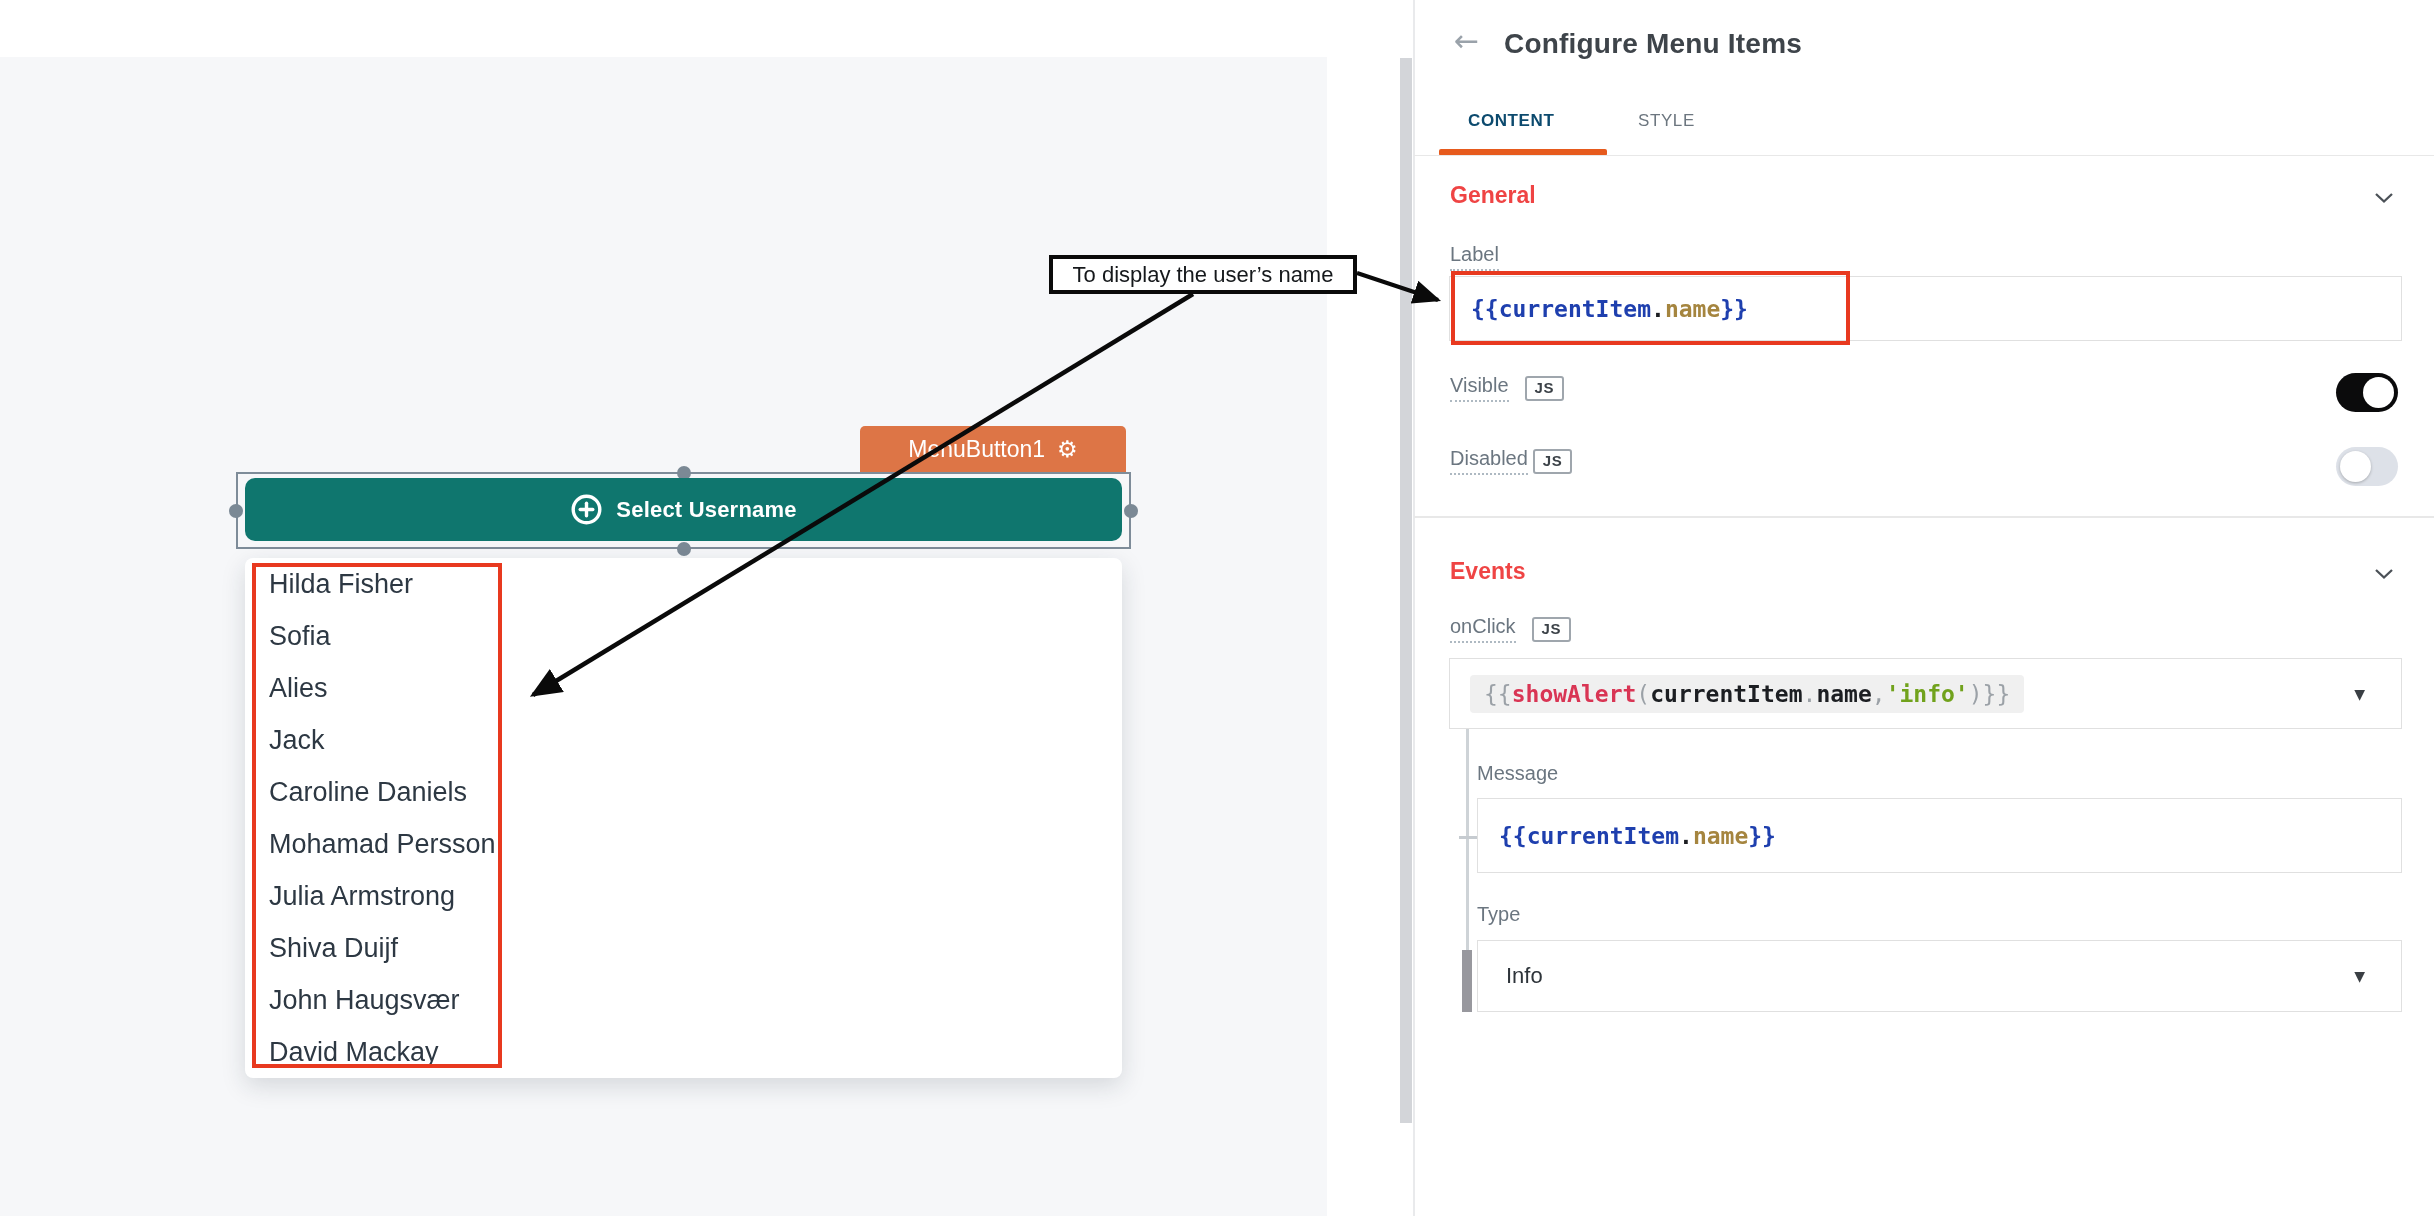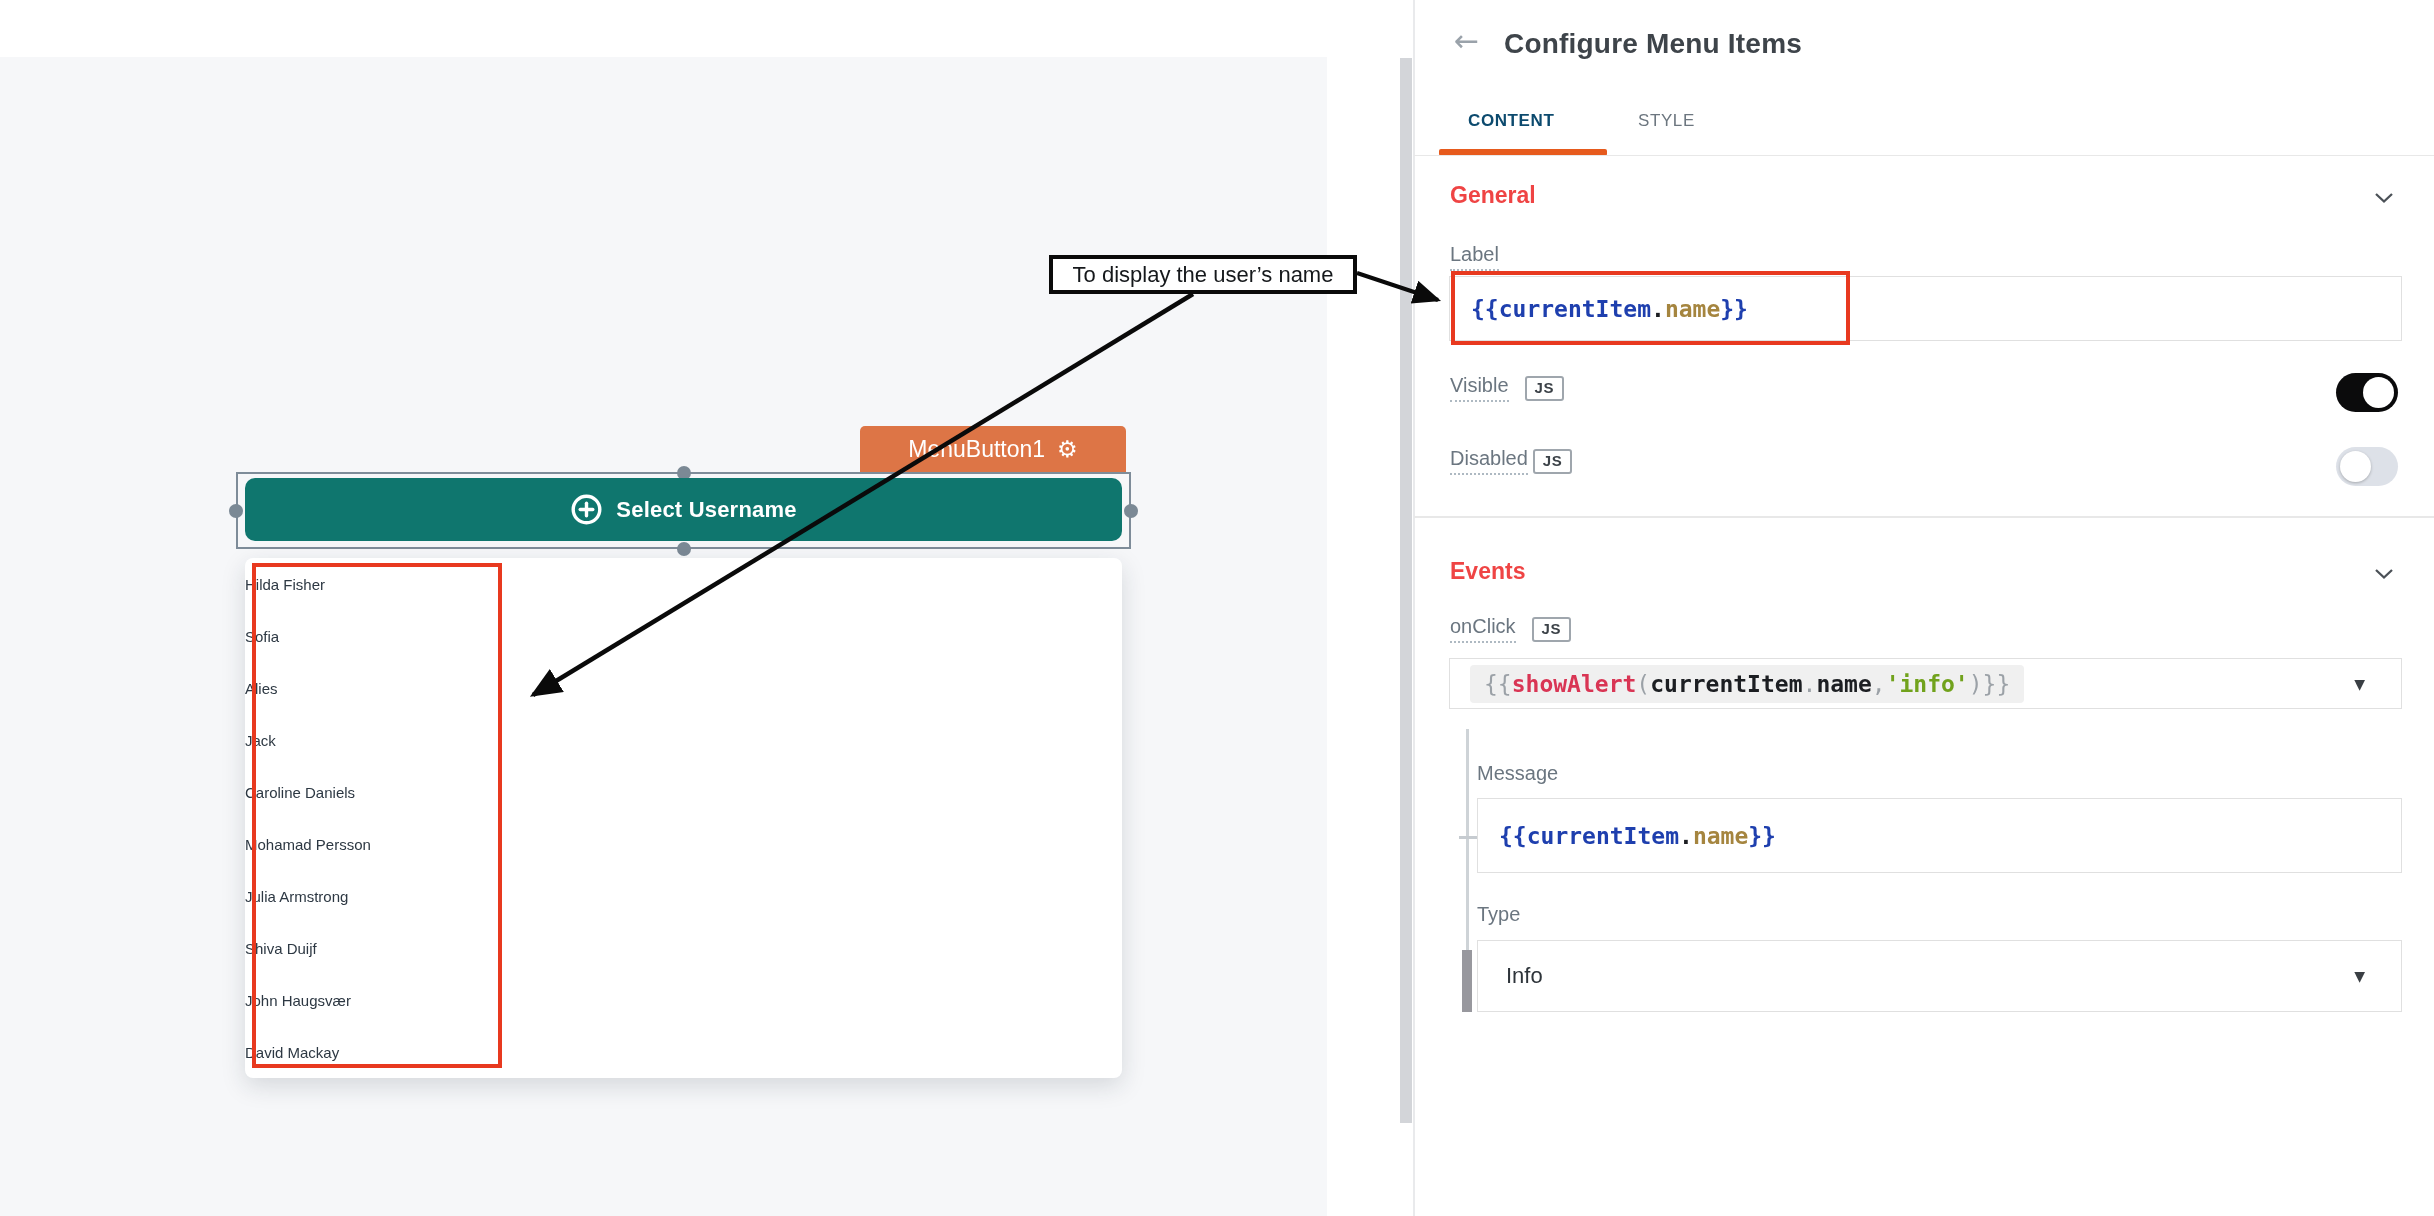--- a/index.html
+++ b/index.html
@@ -13,21 +13,21 @@
       border-radius:5px 5px 0 0;display:flex;align-items:center;justify-content:center;gap:12px;
       color:#fff;font-size:23px;}
   .widget-tag .gear{font-family:"DejaVu Sans",sans-serif;font-size:23px;line-height:1;cursor:pointer;}
   .sel-box{left:236px;top:472px;width:895px;height:77px;border:2px solid #7e8c99;}
   .handle{width:14px;height:14px;border-radius:50%;background:#7b8995;}
   .menu-btn{left:245px;top:478px;width:877px;height:63px;background:#0f766e;border-radius:10px;
       display:flex;align-items:center;justify-content:center;gap:13px;color:#fff;font-size:22px;
       font-weight:600;letter-spacing:.2px;cursor:pointer;}
   .dd-panel{left:245px;top:558px;width:877px;height:520px;background:#fff;border-radius:8px;
       box-shadow:0 8px 24px rgba(27,37,51,.15);}
-  .dd-item{height:52px;display:flex;align-items:center;font-size:15px;color:#2d3843;cursor:pointer;}
+  .dd-item{height:52px;display:flex;align-items:center;padding-left:24px;font-size:27px;color:#2d3843;cursor:pointer;}
   .red-box{border:4px solid #e8391f;z-index:5;background:transparent;}
   .red-list{left:252px;top:563px;width:250px;height:505px;}
   .red-input{left:1451px;top:271px;width:399px;height:74px;}
 
   
   .note-box{left:1049px;top:255px;width:308px;height:39px;background:#fff;border:4px solid #0a0a0a;
       display:flex;align-items:center;justify-content:center;font-size:22px;color:#15181b;z-index:6;
       font-family:"Liberation Sans",sans-serif;}
   .overlay{left:0;top:0;z-index:10;pointer-events:none;}
 
@@ -174,21 +174,21 @@
   <svg width="20" height="12">
       <polyline points="2,2 10,9.5 18,2" fill="none" stroke="#4b5157" stroke-width="2.3"></polyline>
     </svg>
 </div>
 
 <div class="abs" style="left:1450px;top:615px;display:flex;align-items:center;gap:16px;">
   <span class="prop-label dotted">onClick</span>
   <span class="js-badge">JS</span>
 </div>
 
-<div class="abs field" style="left:1449px;top:658px;width:953px;height:51px;padding-left:20px;">
+<div class="abs field" style="left:1449px;top:658px;width:953px;height:71px;padding-left:20px;">
   <span class="code chip"><span class="tok tok-gray">{{</span><span class="tok tok-red">showAlert</span><span class="tok tok-gray">(</span><span class="tok tok-dark">currentItem</span><span class="tok tok-gray">.</span><span class="tok tok-dark">name</span><span class="tok tok-gray">,</span><span class="tok tok-green">'info'</span><span class="tok tok-gray">)}}</span></span>
   <span class="caret">▼</span>
 </div>
 
 <div class="abs connector" style="left:1466px;top:729px;width:3px;height:280px;"></div>
 <div class="abs connector" style="left:1459px;top:836px;width:18px;height:3px;background:#c6cbd0;"></div>
 <div class="abs" style="left:1462px;top:950px;width:10px;height:62px;background:#98989e;"></div>
 
 <div class="abs prop-label" style="left:1477px;top:762px;">Message</div>
 <div class="abs field" style="left:1477px;top:798px;width:925px;height:75px;padding-left:21px;">

